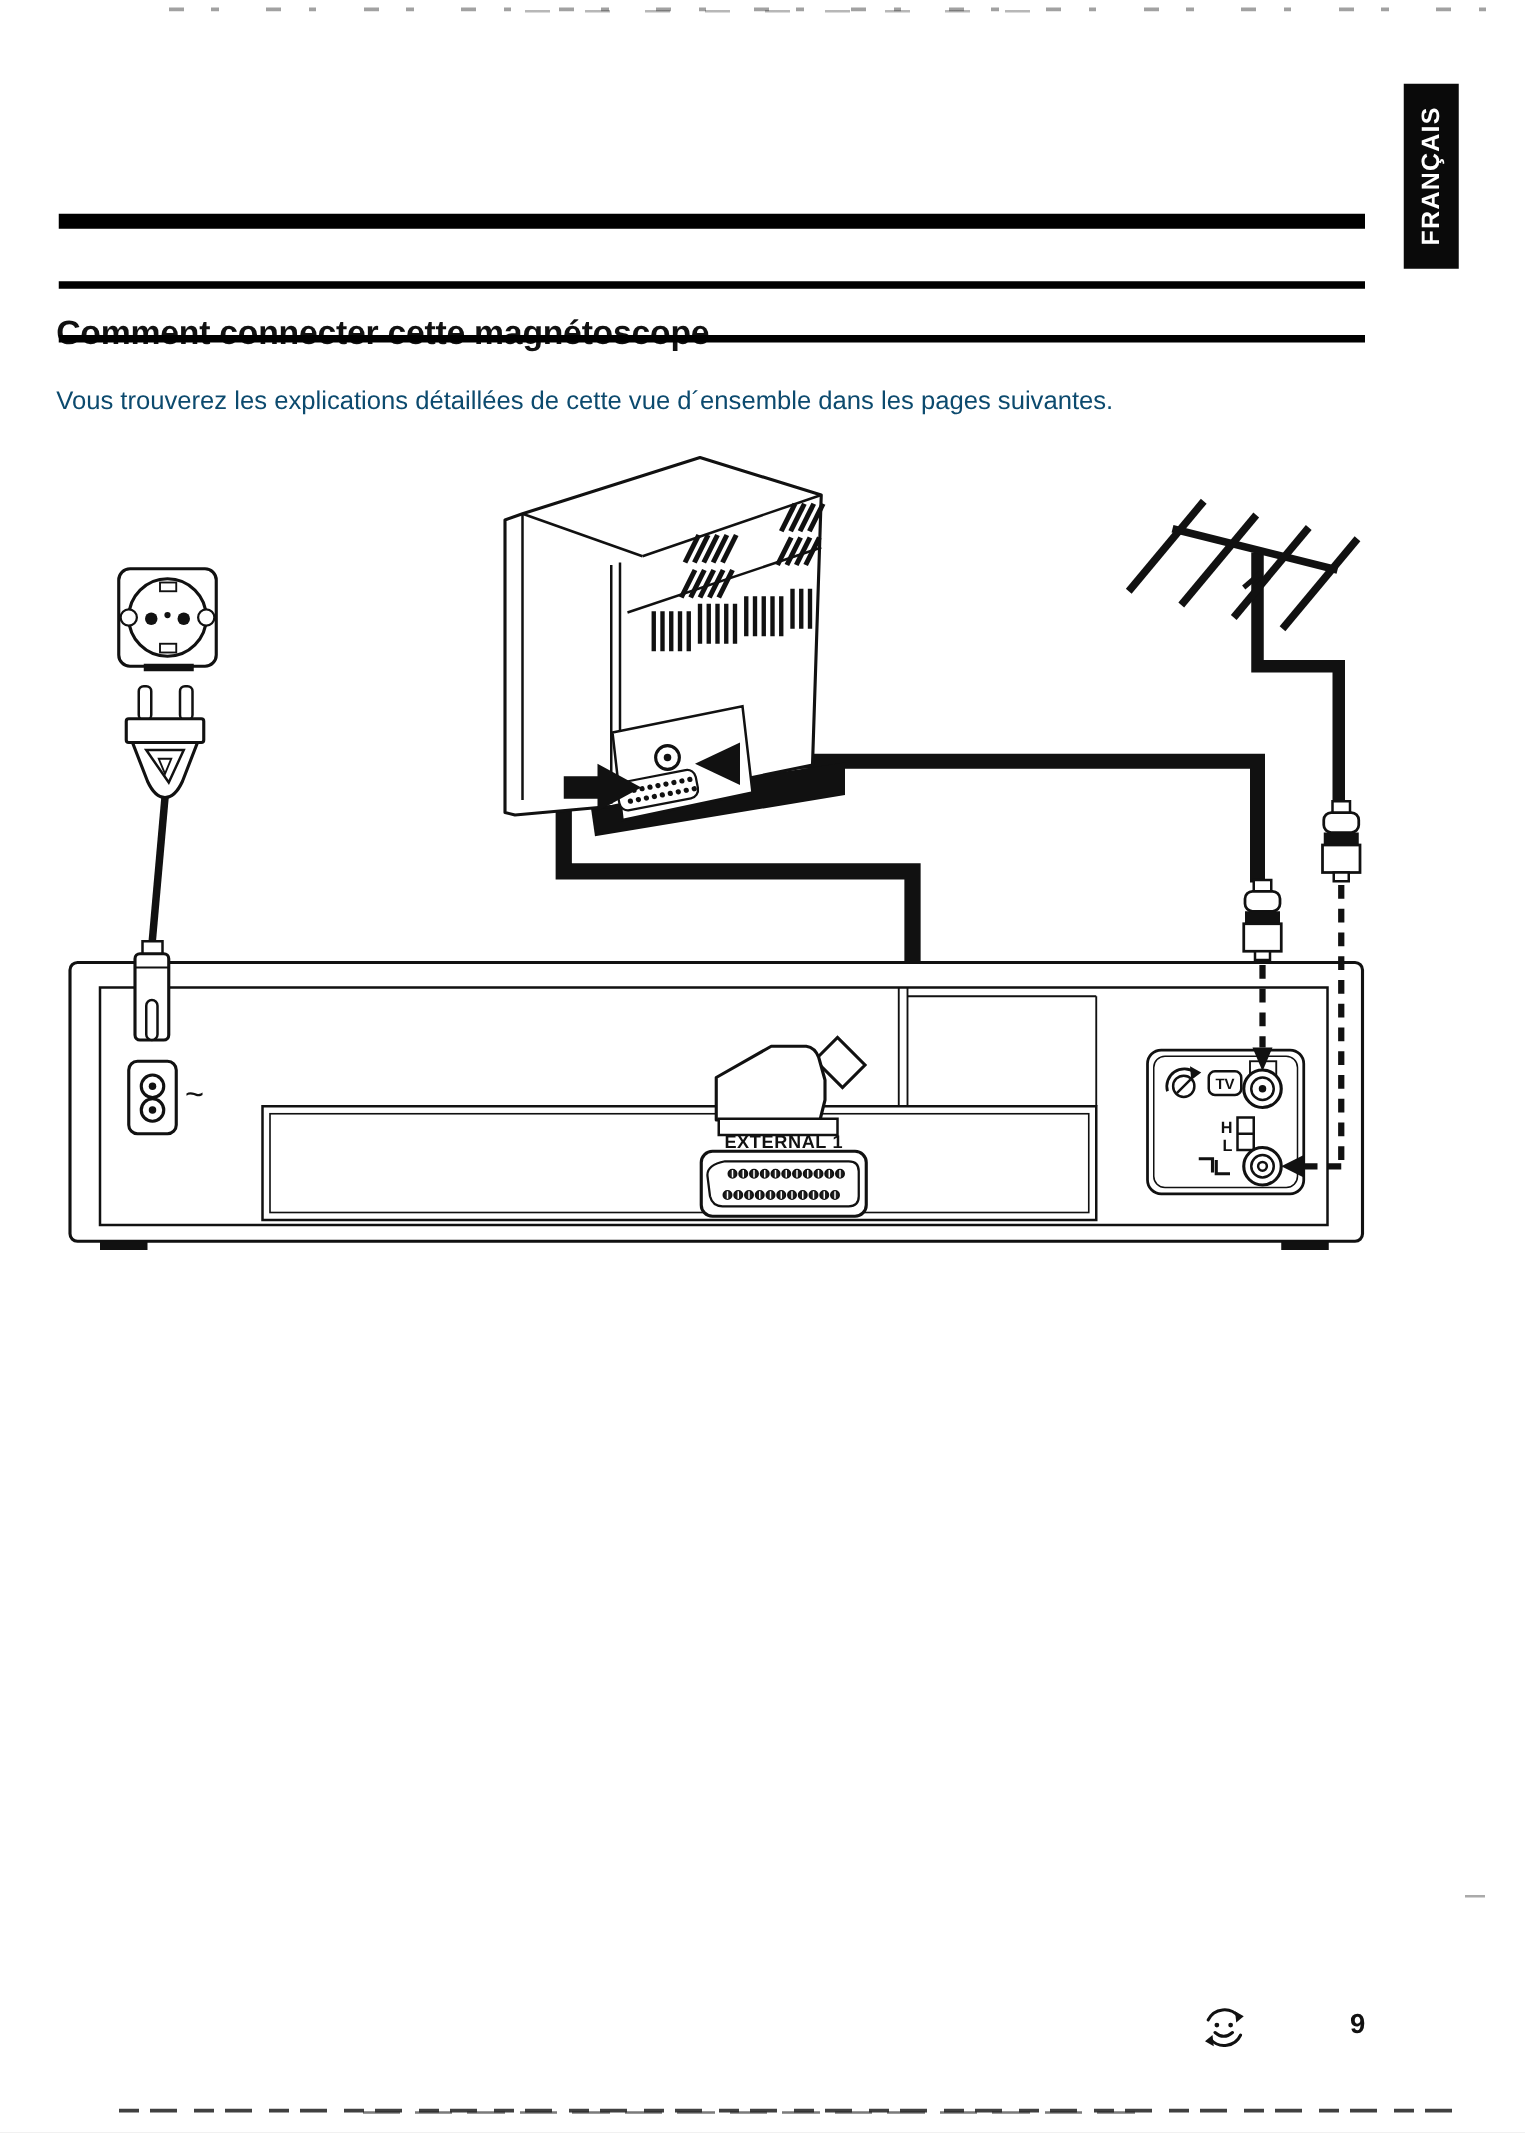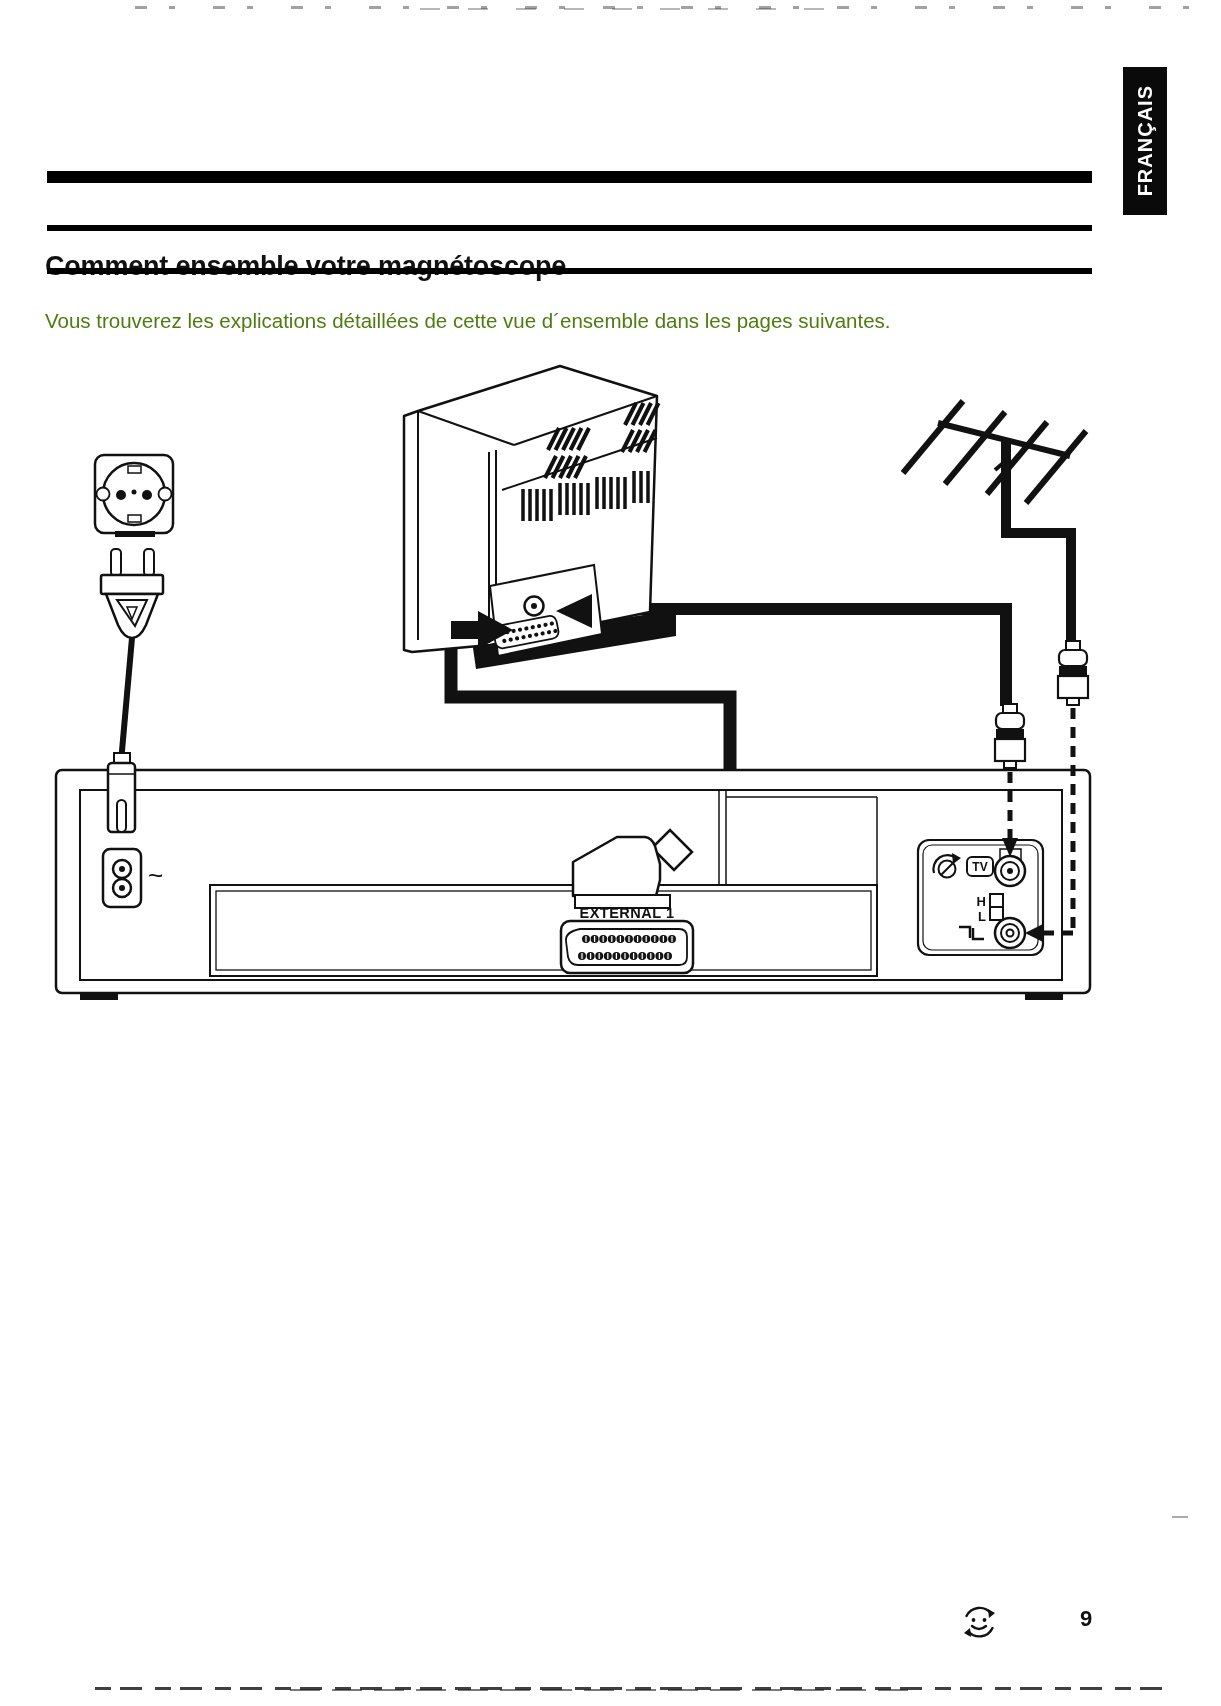--- a/index.html
+++ b/index.html
@@ -17,21 +17,21 @@
   .artifact.right-dash{left:1172px;top:1516px;width:16px;height:2px;background:#aaa}
   .lang-tab{position:absolute;left:1123px;top:67px;width:44px;height:148px;background:#0a0a0a;
      display:flex;align-items:center;justify-content:center}
   .lang-tab span{writing-mode:vertical-rl;transform:rotate(180deg);color:#fff;font-weight:bold;
      font-size:20px;letter-spacing:1px}
   .rule{position:absolute;background:#000;left:47px;width:1045px}
   .rule.thick{top:171px;height:12px}
   .rule.r2{top:225px;height:6px}
   .rule.r3{top:268px;height:6px}
   .title{position:absolute;left:45px;top:233px;font-size:27px;font-weight:bold;letter-spacing:-.2px;white-space:nowrap}
-  .intro{position:absolute;left:45px;top:288px;font-size:20.5px;color:#4d7c0f;white-space:nowrap}
+  .intro{position:absolute;left:45px;top:288px;font-size:20.5px;color:#0c4a6e;white-space:nowrap}
   .diagram{position:absolute;left:0;top:340px}
   .footer-num{position:absolute;left:1080px;top:1606px;font-size:22px;font-weight:bold}
   .smiley{position:absolute;left:956px;top:1600px}
   svg{display:block}
   .ink{stroke:#111;fill:none}
   .wfill{fill:#fff;stroke:#111}
   .bfill{fill:#111;stroke:none}
   text{font-family:"Liberation Sans",sans-serif;fill:#111}
 </style>
 </head>
@@ -44,21 +44,21 @@
   <div class="artifact bottom1"></div>
   <div class="artifact bottom2"></div>
   <div class="artifact right-dash"></div>
 
   <div class="lang-tab">
     <span>FRANÇAIS</span>
   </div>
 
   <div class="rule thick"></div>
   <div class="rule r2"></div>
-  <h1 class="title">Comment ensemble votre magnétoscope</h1>
+  <h1 class="title">Comment connecter cette magnétoscope</h1>
   <div class="rule r3"></div>
 
   <p class="intro">Vous trouverez les explications détaillées de cette vue d´ensemble dans les pages suivantes.</p>
 
   <svg class="diagram" width="1221" height="700" viewBox="0 340 1221 700">
 
     <g>
       <path class="ink" d="M132,638 L121,762" stroke-width="6"></path>
     </g>
     <g>

